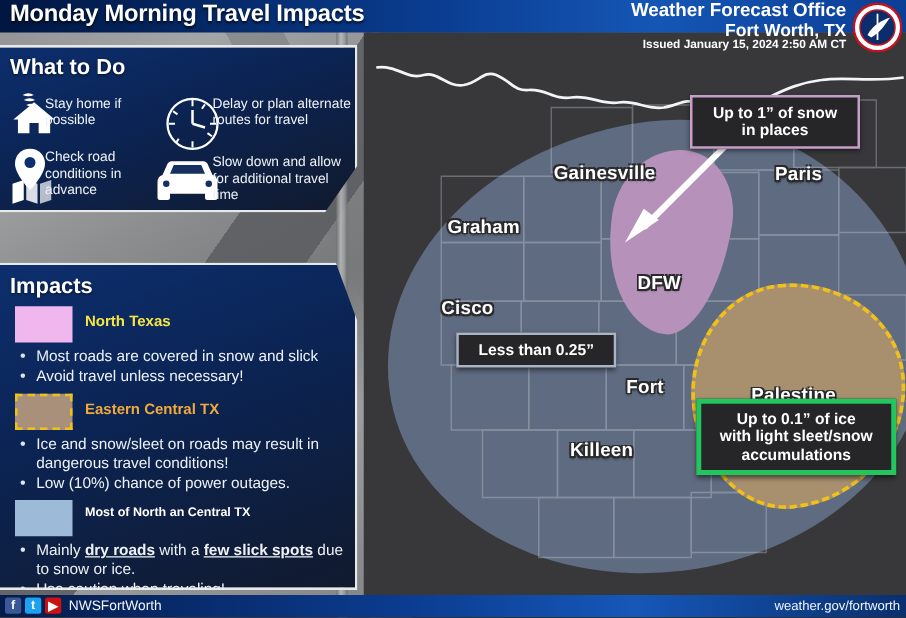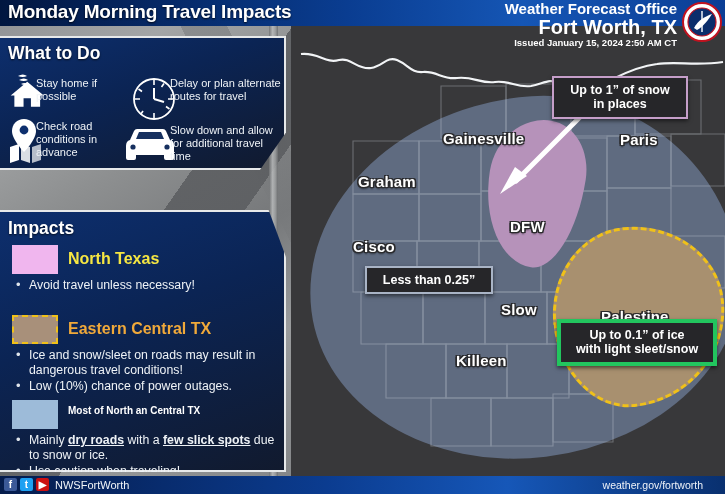--- a/index.html
+++ b/index.html
@@ -99,21 +99,21 @@
   .header .title{
     position:absolute; left:8px; top:1px; font-size:19px; font-weight:bold;
     color:#ffffff; letter-spacing:-.2px;
     text-shadow:0 1px 2px rgba(0,0,0,.8);
   }
   .wfo-block{
     position:absolute; right:48px; top:1px; text-align:right; color:#fff;
     line-height:1.05;
   }
   .wfo-block .l1{ font-size:15px; font-weight:bold; }
-  .wfo-block .l2{ font-size:20px; font-weight:bold; }
+  .wfo-block .l2{ font-size:14px; font-weight:bold; }
   .wfo-block .l3{ font-size:9.5px; font-weight:bold; }
   .noaa-logo{ position:absolute; right:3px; top:2px; width:40px; height:40px; }
 
   
   .panel{
     position:absolute;
     background:linear-gradient(160deg,#0d2f6e 0%, #0b2454 42%, #111a2e 100%);
     border:2px solid #e7e9ea;
   }
   .panel.p1{
@@ -126,21 +126,21 @@
     clip-path: polygon(0 0, 94% 0, 100% 18%, 100% 100%, 0 100%);
   }
 
   .panel-title{
     position:absolute; color:#ffffff; font-weight:bold; font-size:17.5px;
     text-shadow:0 1px 2px rgba(0,0,0,.7);
   }
   .p-item-text{ position:absolute; color:#eef2f6; font-size:11px; line-height:1.16; }
 
   .legend-sw{ position:absolute; }
-  .legend-label{ position:absolute; font-weight:bold; font-size:16px; }
+  .legend-label{ position:absolute; font-weight:bold; font-size:12px; }
   .bullets{ position:absolute; color:#eef2f6; font-size:12.3px; line-height:1.2; }
   .bullets li{ list-style:none; position:relative; padding-left:15px; margin-bottom:1px;}
   .bullets li:before{ content:"\2022"; position:absolute; left:2px; top:-1px; font-size:13px; color:#dfe5ec;}
   .u{ text-decoration:underline; font-weight:bold; }
 
   
   .icon-wrap{ position:absolute; }
   svg{ display:block; }
 
   
@@ -148,21 +148,21 @@
     position:absolute; left:0; bottom:0; width:725px; height:18px;
     background:linear-gradient(90deg,#051c4c 0%, #0b3c90 45%, #1657b8 70%, #09306f 100%);
   }
   .footer .social{ position:absolute; left:4px; top:2px; display:flex; align-items:center; gap:3px;}
   .sq{ width:13px; height:13px; border-radius:2px; display:flex; align-items:center;
        justify-content:center; font-size:10px; font-weight:bold; color:#fff; }
   .sq.fb{ background:#3b5998; }
   .sq.tw{ background:#1da1f2; }
   .sq.yt{ background:#cc1111; }
   .footer .handle{ color:#f2f5f8; font-size:11px; margin-left:3px; }
-  .footer .url{ position:absolute; right:22px; top:3px; color:#eef2f8; font-size:10.5px;text-align:right;}
+  .footer .url{ position:absolute; right:5px; top:3px; color:#eef2f8; font-size:10.5px;text-align:right;}
 </style>
 </head>
 <body>
 
 <div id="graphic">
 
   <div class="photo-bg"></div>
   <div class="road-stripe" style="left:269px"></div>
   <div class="road-stripe" style="left:296px;opacity:.45"></div>
 
@@ -224,34 +224,35 @@
           <path d="M209 168 L236 150 L224 141 Z" fill="#ffffff"></path>
         </g>
       </svg>
     </div>
 
     <div class="city" style="left:152px;top:104px">Gainesville</div>
     <div class="city" style="left:329px;top:105px">Paris</div>
     <div class="city" style="left:67px;top:147px">Graham</div>
     <div class="city" style="left:219px;top:192px">DFW</div>
     <div class="city" style="left:62px;top:212px">Cisco</div>
-    <div class="city" style="left:210px;top:275px">Slow</div>
+    <div class="city" style="left:210px;top:275px">Fort</div>
     <div class="city" style="left:310px;top:282px">Palestine</div>
     <div class="city" style="left:165px;top:326px">Killeen</div>
 
     <div class="callout purple" style="left:261px;top:50px;width:136px">
       <div>Up to 1” of snow</div>
       <div>in places</div>
     </div>
     <div class="callout grayblue" style="left:74px;top:240px;width:128px">
       <div>Less than 0.25”</div>
     </div>
     <div class="callout gold" style="left:266px;top:293px;width:160px">
       <div>Up to 0.1” of ice</div>
       <div>with light  sleet/snow</div>
+      <div>accumulations</div>
     </div>
   </div>
 
   <div class="header">
     <div class="title">Monday Morning Travel Impacts</div>
     <div class="wfo-block">
       <div class="l1">Weather Forecast Office</div>
       <div class="l2">Fort Worth, TX</div>
       <div class="l3">Issued January 15, 2024 2:50 AM CT</div>
     </div>
@@ -324,20 +325,21 @@
     </div>
     <div class="p-item-text" style="left:172px;top:86px;width:112px">Slow down and allow for additional travel time</div>
   </div>
 
   <div class="panel p2">
     <div class="panel-title" style="left:10px;top:6px">Impacts</div>
 
     <div class="legend-sw" style="left:14px;top:33px;width:46px;height:29px;background:#f0b6ee;"></div>
     <div class="legend-label" style="left:70px;top:38px;color:#f5e642">North Texas</div>
     <ul class="bullets" style="left:16px;top:66px;width:265px">
+      <li>Most roads are covered in snow and slick</li>
       <li>Avoid travel unless necessary!</li>
     </ul>
 
     <div class="legend-sw" style="left:14px;top:103px;width:46px;height:29px;background:#a8907a;border:2.5px dashed #f0c119;"></div>
     <div class="legend-label" style="left:70px;top:108px;color:#f0a93a">Eastern Central TX</div>
     <ul class="bullets" style="left:16px;top:136px;width:265px">
       <li>Ice and snow/sleet on roads may result in dangerous travel conditions!</li>
       <li>Low (10%) chance of power outages.</li>
     </ul>
 

